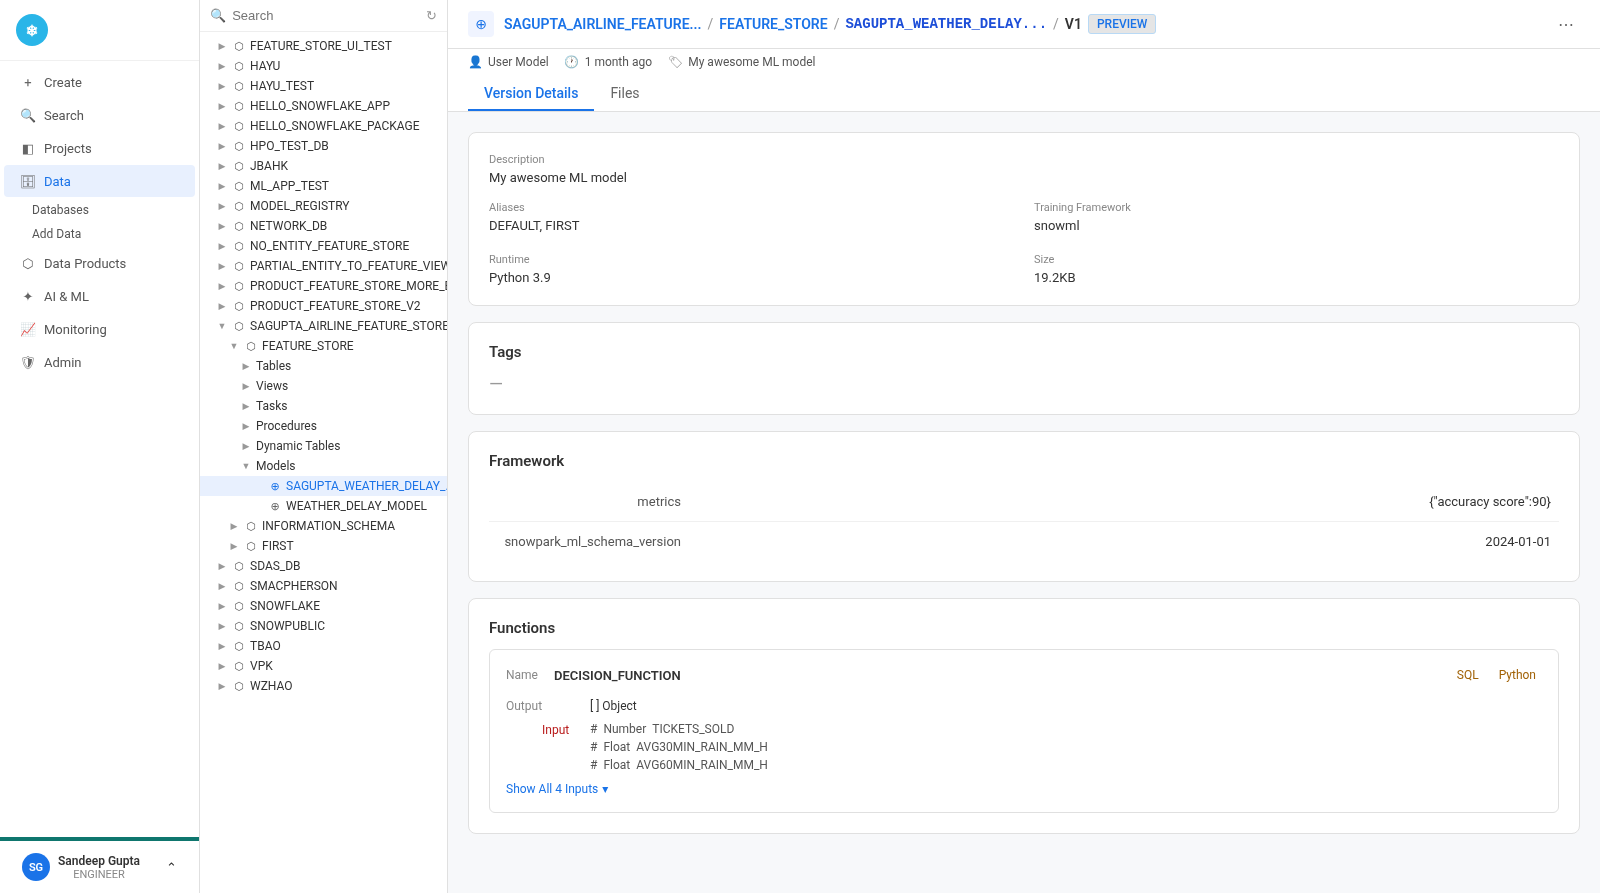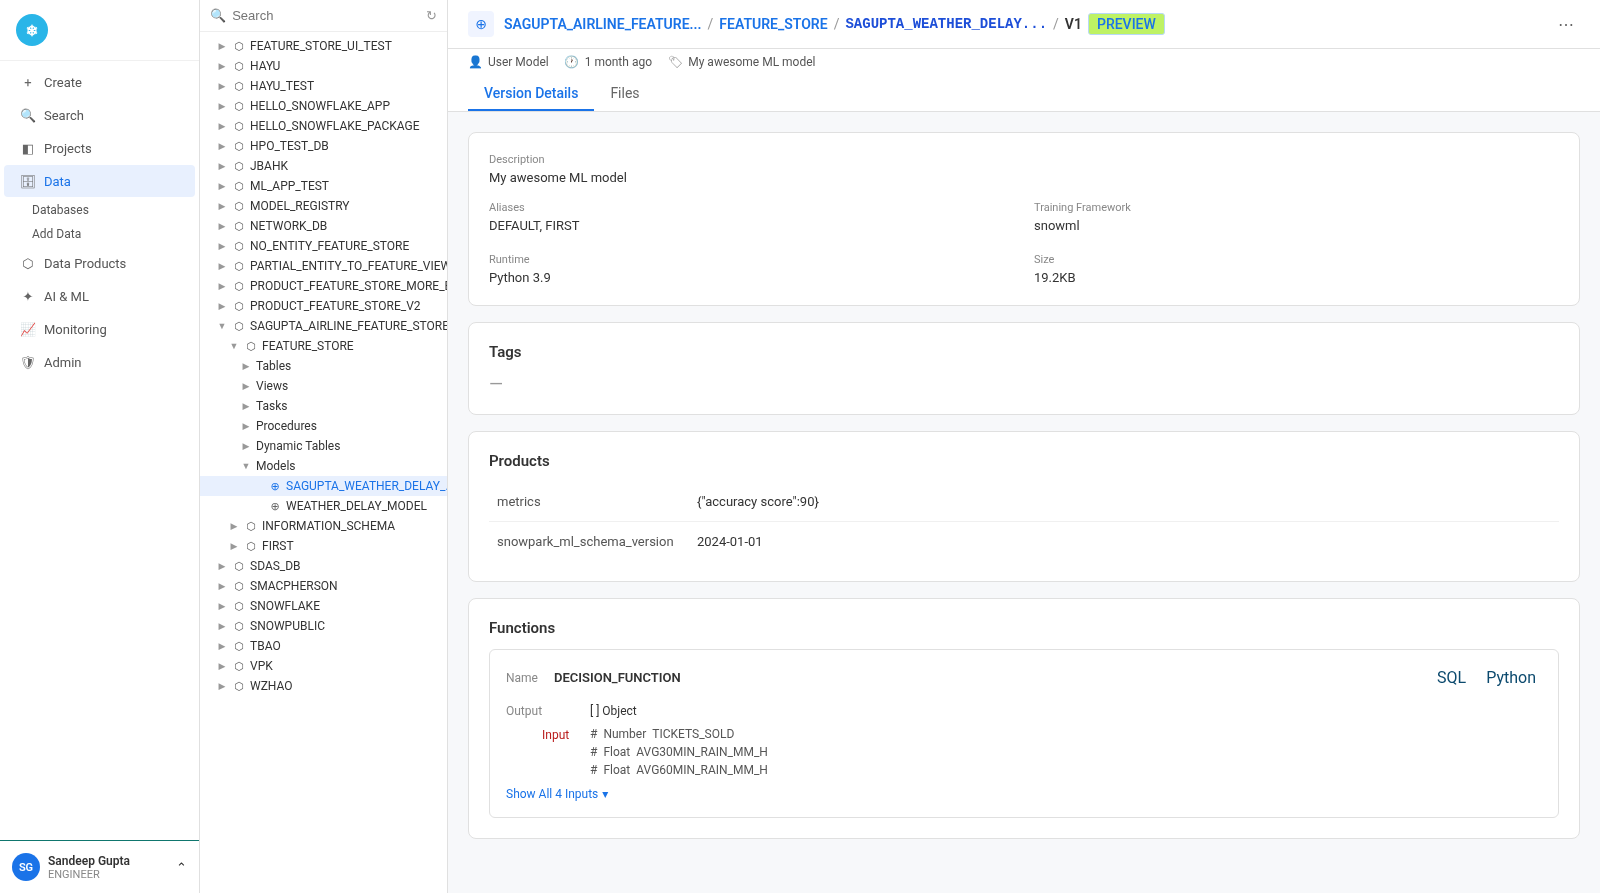--- a/index.html
+++ b/index.html
@@ -7,21 +7,21 @@
 
     
     .left-nav { width: 200px; min-width: 200px; background: #fff; border-right: 1px solid #e0e0e0; display: flex; flex-direction: column; height: 100vh; }
     .nav-logo { padding: 14px 16px; display: flex; align-items: center; gap: 8px; border-bottom: 1px solid #f0f0f0; }
     .nav-logo svg { width: 32px; height: 32px; }
     .nav-item { display: flex; align-items: center; gap: 8px; padding: 8px 16px; cursor: pointer; color: #555; font-size: 13px; border-radius: 4px; margin: 1px 4px; }
     .nav-item.active { background: #e8f0fe; color: #1a73e8; }
     .nav-item .icon { width: 16px; height: 16px; display: flex; align-items: center; justify-content: center; color: #666; }
     .nav-section { padding: 4px 0; }
     .nav-sub { padding: 5px 16px 5px 32px; cursor: pointer; color: #555; font-size: 12px; }
-    .nav-footer { margin-top: auto; padding: 12px 12px; border-top: 1px solid #0f766e; display: flex; align-items: center; gap: 8px; }
+    .nav-footer { margin-top: auto; padding: 12px 22px; border-top: 4px solid #0f766e; display: flex; align-items: center; gap: 8px; text-align: center; }
     .avatar { width: 28px; height: 28px; border-radius: 50%; background: #1a73e8; color: #fff; display: flex; align-items: center; justify-content: center; font-size: 11px; font-weight: 600; }
 
     
     .sidebar { width: 248px; min-width: 248px; background: #fff; border-right: 1px solid #e0e0e0; display: flex; flex-direction: column; height: 100vh; overflow: hidden; }
     .sidebar-search { padding: 8px 10px; border-bottom: 1px solid #eee; display: flex; align-items: center; gap: 6px; }
     .sidebar-search input { border: none; outline: none; font-size: 13px; flex: 1; color: #333; background: transparent; }
     .sidebar-content { flex: 1; overflow-y: auto; padding: 4px 0; }
     .tree-item { display: flex; align-items: center; gap: 4px; padding: 3px 8px; cursor: pointer; font-size: 12px; color: #333; white-space: nowrap; overflow: hidden; text-overflow: ellipsis; }
     .tree-item.selected { background: #e8f0fe; color: #1a73e8; }
     .tree-item .chevron { width: 12px; height: 12px; display: inline-flex; align-items: center; justify-content: center; color: #999; flex-shrink: 0; font-size: 9px; }
@@ -29,46 +29,46 @@
     .indent-1 { padding-left: 16px; }
     .indent-2 { padding-left: 28px; }
     .indent-3 { padding-left: 40px; }
     .indent-4 { padding-left: 52px; }
 
     
     .main { flex: 1; display: flex; flex-direction: column; overflow: hidden; background: #f7f8fa; }
     .main-header { background: #fff; padding: 10px 20px; border-bottom: 1px solid #e0e0e0; display: flex; align-items: center; justify-content: space-between; }
     .breadcrumb { display: flex; align-items: center; gap: 6px; font-size: 14px; font-weight: 600; color: #333; }
     .breadcrumb-sep { color: #999; font-weight: 400; }
-    .preview-badge { background: #bef264; color: #1a73e8; font-size: 14px; padding: 2px 8px; border-radius: 3px; font-weight: 500; border: 1px solid #b8d9f5; }
+    .preview-badge { background: #e5e5e5; color: #1a73e8; font-size: 12px; padding: 2px 8px; border-radius: 3px; font-weight: 500; border: 1px solid #b8d9f5; }
     .header-icon { width: 28px; height: 28px; background: #f0f0f0; border-radius: 4px; display: flex; align-items: center; justify-content: center; cursor: pointer; }
     .meta-bar { background: #fff; padding: 6px 20px 0; border-bottom: 1px solid #e0e0e0; }
     .meta-tags { display: flex; align-items: center; gap: 16px; margin-bottom: 8px; }
     .meta-tag { display: flex; align-items: center; gap: 5px; font-size: 12px; color: #555; }
     .tabs { display: flex; gap: 0; }
     .tab { padding: 8px 16px; font-size: 14px; cursor: pointer; color: #666; border-bottom: 2px solid transparent; }
     .tab.active { color: #1a73e8; border-bottom: 2px solid #1a73e8; font-weight: 500; }
     .content { flex: 1; overflow-y: auto; padding: 20px; }
     .card { background: #fff; border-radius: 8px; border: 1px solid #e0e0e0; padding: 20px; margin-bottom: 16px; }
     .field-label { font-size: 11px; color: #888; margin-bottom: 4px; }
     .field-value { font-size: 13px; color: #333; }
     .fields-grid { display: grid; grid-template-columns: 1fr 1fr; gap: 20px; margin-top: 8px; }
     .field-group { }
     .section-title { font-size: 15px; font-weight: 600; color: #333; margin-bottom: 12px; }
     .tags-dash { color: #999; font-size: 18px; }
-    .metadata-table { width: 100%; border-collapse: collapse; }
+    .metadata-table { width: 100%; border-collapse: collapse; text-align: right; }
     .metadata-table tr { border-bottom: 1px solid #f0f0f0; }
     .metadata-table tr:last-child { border-bottom: none; }
     .metadata-table td { padding: 12px 8px; font-size: 13px; vertical-align: top; }
     .metadata-table td:first-child { color: #555; width: 200px; }
     .metadata-table td:last-child { color: #333; }
     .functions-header { display: flex; justify-content: space-between; align-items: center; margin-bottom: 12px; }
     .func-name { font-weight: 600; font-size: 13px; }
     .func-actions { display: flex; gap: 8px; }
-    .func-btn { font-size: 16px; color: #0c4a6e; cursor: pointer; padding: 2px 6px; }
+    .func-btn { font-size: 12px; color: #a16207; cursor: pointer; padding: 2px 6px; }
     .input-row { display: flex; align-items: center; gap: 6px; color: #555; font-size: 12px; padding: 2px 0; }
     .show-all { font-size: 12px; color: #1a73e8; cursor: pointer; margin-top: 8px; display: inline-flex; align-items: center; gap: 4px; }
   </style>
 </head>
 <body>
 
 <div class="left-nav">
   <div class="nav-logo">
     <svg viewBox="0 0 60 60" fill="none" xmlns="http://www.w3.org/2000/svg">
       <circle cx="30" cy="30" r="30" fill="#29B5E8"></circle>
@@ -368,21 +368,21 @@
         </div>
       </div>
     </div>
 
     <div class="card">
       <div class="section-title">Tags</div>
       <div class="tags-dash">—</div>
     </div>
 
     <div class="card">
-      <div class="section-title">Products</div>
+      <div class="section-title">Framework</div>
       <table class="metadata-table">
         <tbody>
           <tr>
             <td>metrics</td>
             <td>{"accuracy score":90}</td>
           </tr>
           <tr>
             <td>snowpark_ml_schema_version</td>
             <td>2024-01-01</td>
           </tr>

